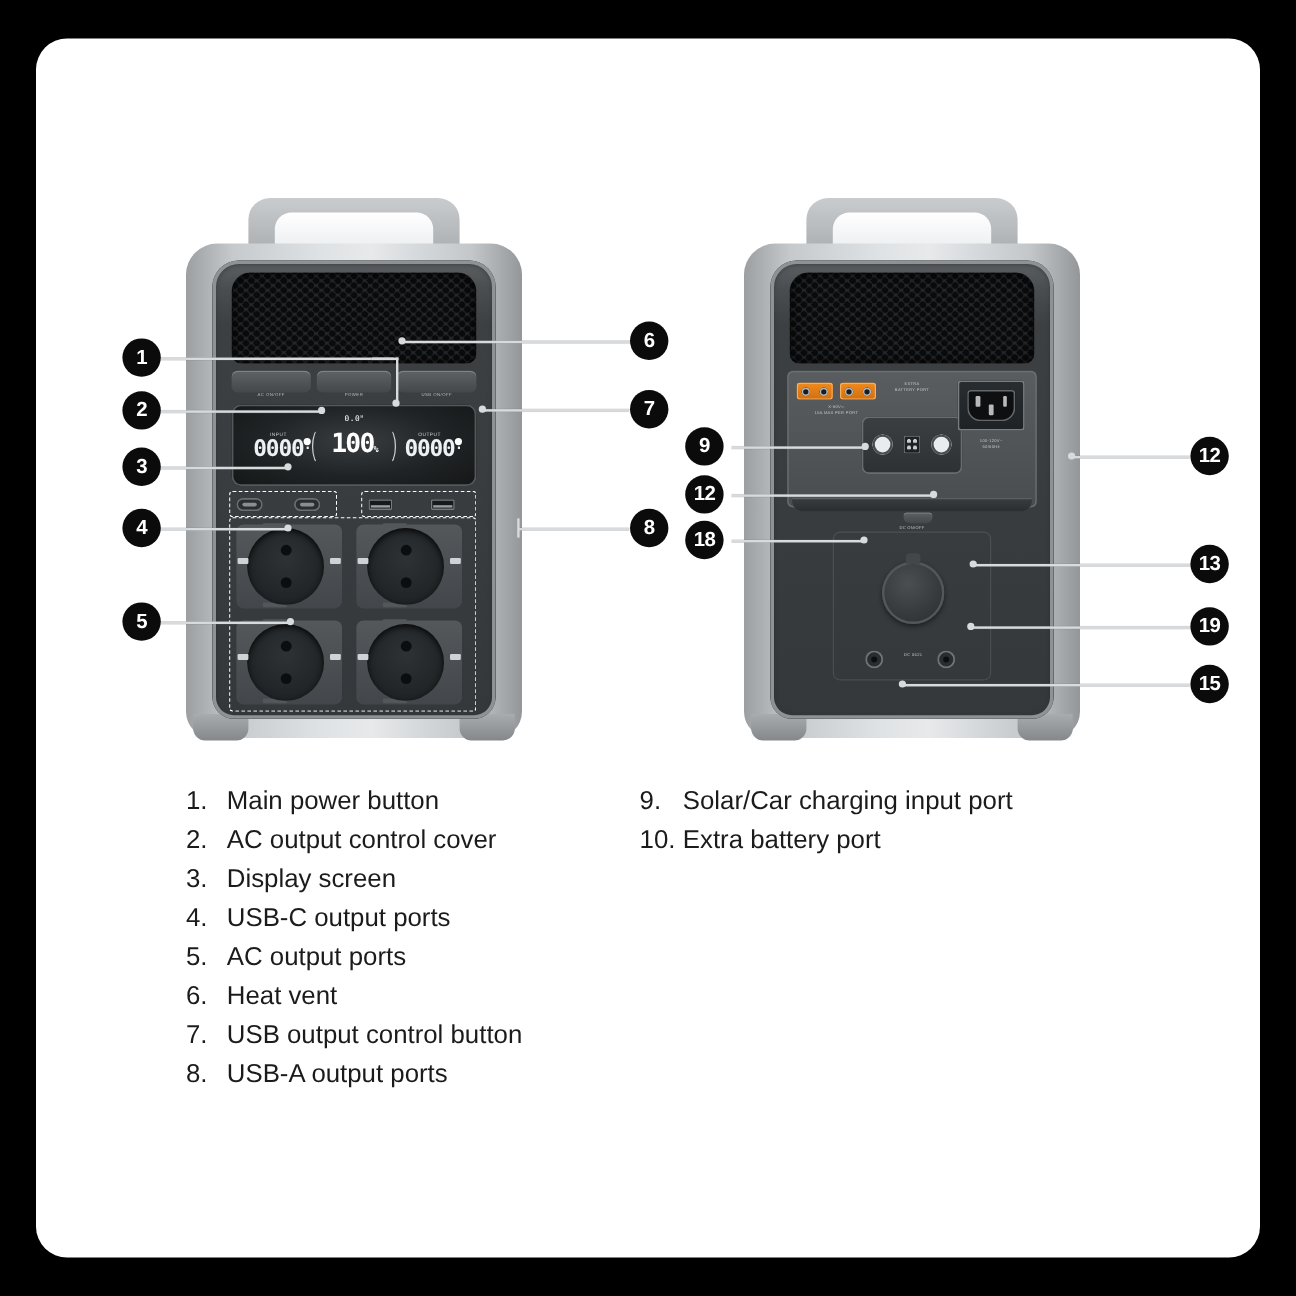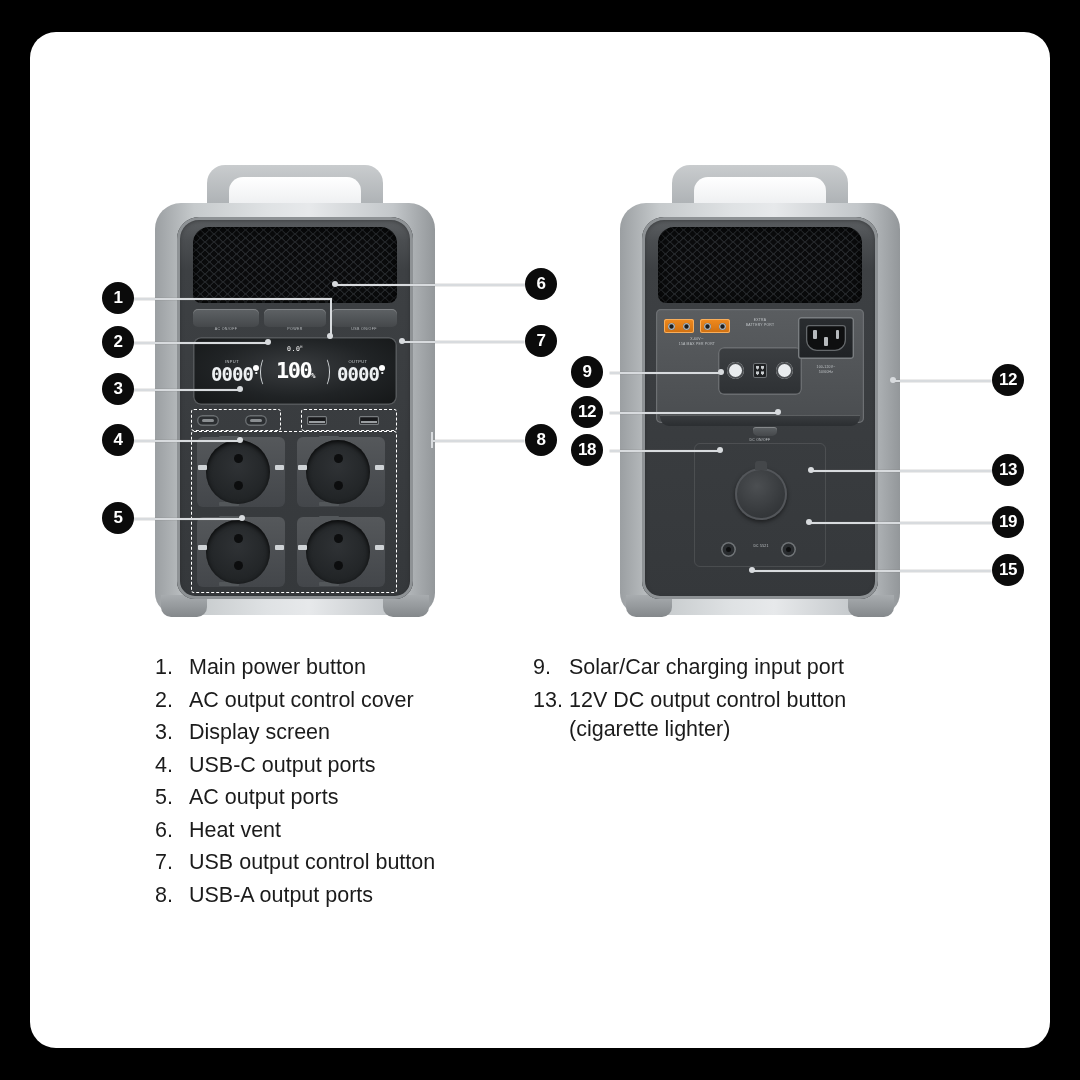--- a/index.html
+++ b/index.html
@@ -503,20 +503,19 @@
           <span class="legend-num">8.</span>
           <span class="legend-text">USB-A output ports</span>
         </div>
       </div>
     <div class="legend-col" id="legend-right">
         <div class="legend-item">
           <span class="legend-num">9.</span>
           <span class="legend-text">Solar/Car charging input port</span>
         </div>
         <div class="legend-item">
-          <span class="legend-num">13.</span>
-          <span class="legend-text">12V DC output control button</span>
-        </div>
-        <div class="legend-cont">(cigarette lighter)</div>
+          <span class="legend-num">10.</span>
+          <span class="legend-text">Extra battery port</span>
+        </div>
       </div>
   </div>
 
 </div>
 
 </body></html>

